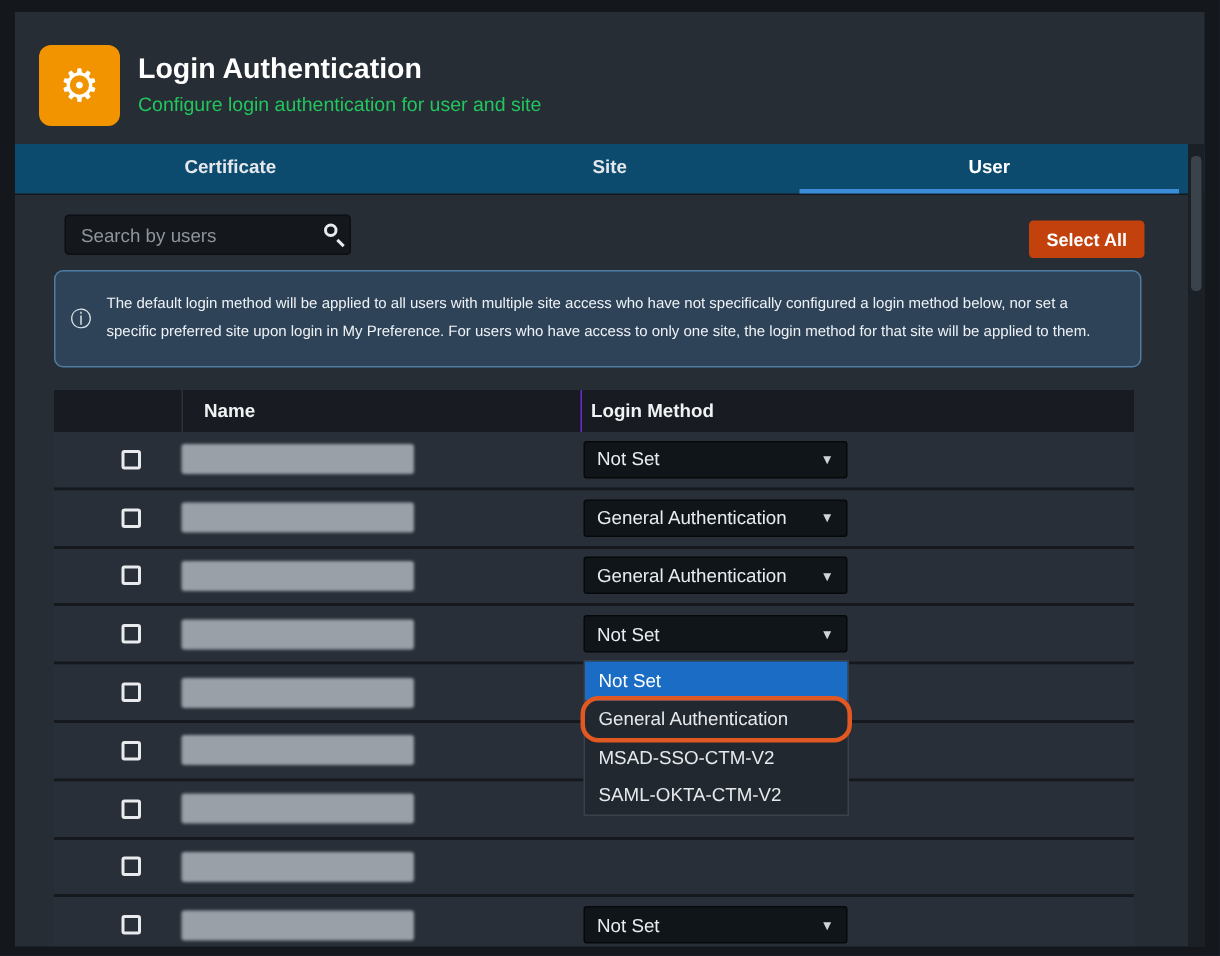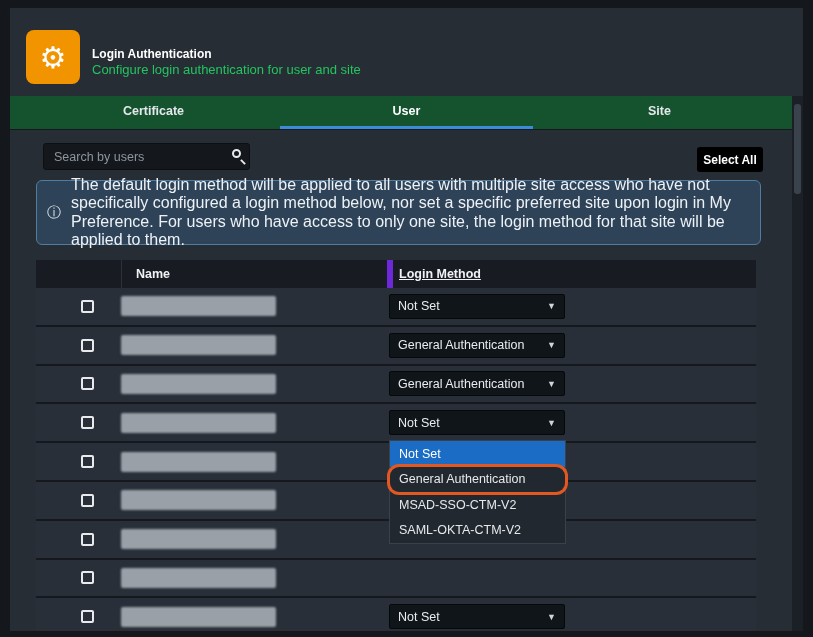--- a/index.html
+++ b/index.html
@@ -6,58 +6,58 @@
   html,body { width:813px; height:637px; background:#14171c; overflow:hidden;
               font-family:"Liberation Sans", sans-serif; }
   .panel { position:absolute; left:10px; top:8px; width:793px; height:623px;
            background:#272d35; overflow:hidden; }
 
   
   .hdr { position:relative; height:88px; background:#272d35; }
   .app-icon { position:absolute; left:16px; top:22px; width:54px; height:54px;
               background:#f29400; border-radius:8px; display:flex; align-items:center;
               justify-content:center; color:#fff; font-size:30px; }
-  .title { position:absolute; left:82px; top:28px; font-size:12px; font-weight:bold; color:#ffffff;margin-top:11px; }
+  .title { position:absolute; left:82px; top:28px; font-size:19px; font-weight:bold; color:#ffffff; }
   .subtitle { position:absolute; left:82px; top:54px; font-size:13px; color:#22c55e; }
 
   
-  .tabbar { height:34px; background:#14532d; border-bottom:1px solid #15181c;
+  .tabbar { height:34px; background:#0c4a6e; border-bottom:1px solid #15181c;
             display:flex; padding:0 17px; }
   .tab { flex:1; text-align:center; line-height:31px; font-size:12.5px; font-weight:bold;
          color:#e4e8ec; border-bottom:3px solid transparent; cursor:pointer; }
   .tab.active { color:#ffffff; border-bottom-color:#3a8bd8; }
 
   
-  .search-box { position:absolute; left:33px; top:135px; width:207px; height:27px; }
+  .search-box { position:absolute; left:33px; top:135px; width:191px; height:27px; }
   .search-box input { width:100%; height:100%; background:#14181d; border:1px solid #0c0f13;
         border-radius:3px; color:#c7ccd2; font-size:12.5px; padding:0 28px 0 10px;
         font-family:"Liberation Sans", sans-serif; outline:none; }
   .search-box input::placeholder { color:#8d949c; }
   .mag { position:absolute; right:9px; top:6px; width:9px; height:9px;
          border:2px solid #e8eaed; border-radius:50%; }
   .mag::after { content:""; position:absolute; width:2px; height:6px; background:#e8eaed;
          left:8px; top:8px; transform:rotate(-45deg); }
-  .select-all { position:absolute; right:40px; top:139px; width:66px; height:25px;
-        background:#000000; border:none; border-radius:3px; color:#ffffff; font-size:12px;
+  .select-all { position:absolute; right:40px; top:139px; width:77px; height:25px;
+        background:#c2410c; border:none; border-radius:3px; color:#ffffff; font-size:12px;
         font-weight:bold; cursor:pointer; font-family:"Liberation Sans", sans-serif; }
 
   
   .info { position:absolute; left:26px; top:172px; width:725px; height:65px;
           background:#2e4358; border:1px solid #4f7ca1; border-radius:6px;
           display:flex; align-items:center; }
   .info-icon { width:34px; text-align:center; font-size:14px; color:#dfe7ee; flex:none; }
-  .info-text { font-size:16px; line-height:18.5px; color:#eef2f6; padding-right:14px; }
+  .info-text { font-size:10px; line-height:18.5px; color:#eef2f6; padding-right:14px; }
 
   
   .table { position:absolute; left:26px; top:252px; width:720px; height:371px; overflow:hidden; }
   .thead { display:flex; height:28px; background:#181c22; align-items:center; }
   .th { font-size:12.5px; font-weight:bold; color:#f0f2f4; }
   .th-check { width:85px; }
   .th-name  { width:266px; padding-left:14px; border-left:1px solid #2b323b; height:100%; line-height:28px; }
-  .th-login { flex:1; padding-left:6px; border-left:6px solid #6d28d9; height:100%; line-height:28px;text-decoration:underline; }
+  .th-login { flex:1; padding-left:6px; border-left:1px solid #6d28d9; height:100%; line-height:28px; }
 
   .trow { position:relative; height:38.8px; background:#292f38;
           border-bottom:2px solid #15181c; display:flex; align-items:center; }
   .checkbox { position:absolute; left:45px; width:13px; height:13px;
           border:2px solid #e8eaed; border-radius:2px; background:transparent; cursor:pointer; }
   .name-bar { position:absolute; left:85px; width:155px; height:20px;
           background:#99a0a7; border-radius:2px; filter:blur(1px); }
   .select { position:absolute; left:353px; width:176px; height:25px; background:#10151a;
           border:1px solid #06080a; border-radius:2px; display:flex; align-items:center;
           padding:0 8px; font-size:12.5px; color:#e9ecef; cursor:pointer; }
@@ -84,22 +84,22 @@
   <div class="hdr">
     <div class="app-icon">
       <span>⚙</span>
     </div>
     <div class="title">Login Authentication</div>
     <div class="subtitle">Configure login authentication for user and site</div>
   </div>
 
   <div class="tabbar">
       <div class="tab">Certificate</div>
+      <div class="tab">Site</div>
       <div class="tab active">User</div>
-      <div class="tab">Site</div>
     </div>
 
   <div class="search-box">
     <input type="text" placeholder="Search by users" style="">
     <span class="mag"></span>
   </div>
 
   <button class="select-all">Select All</button>
 
   <div class="info">

